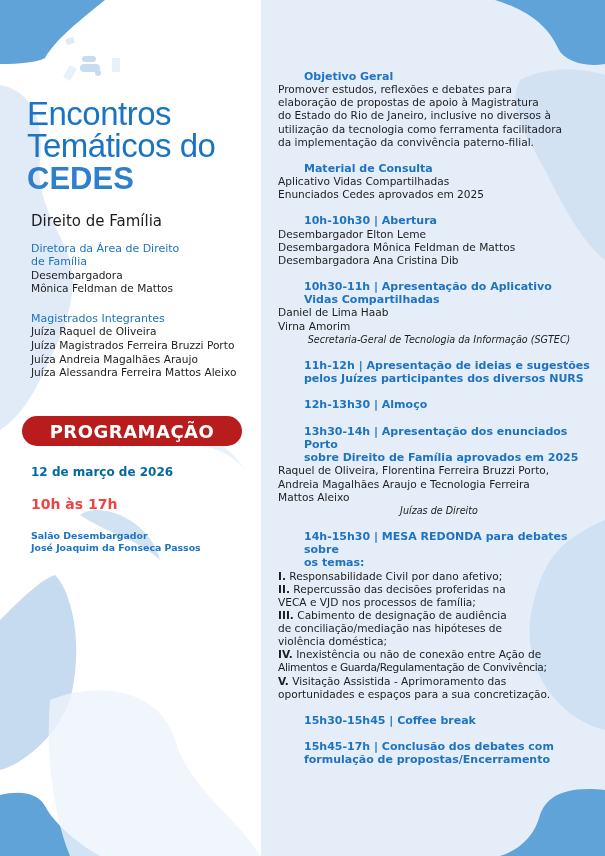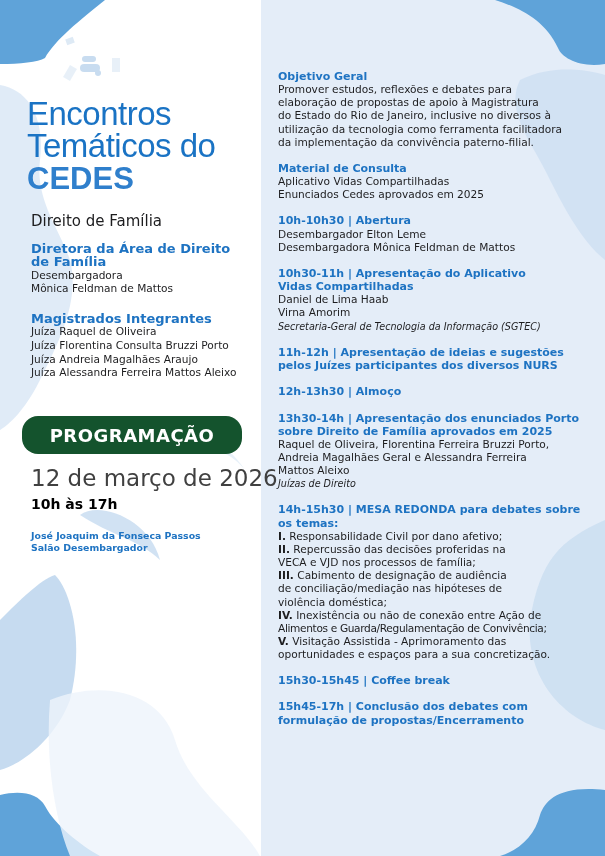--- a/index.html
+++ b/index.html
@@ -26,38 +26,38 @@
   .title .l { display: block; }
   .title .cedes {
     display: block; font-weight: 900; font-size: 31px; color: #2f7fcc;
     letter-spacing: 0px; margin-top: 1px;
   }
   .subtitle {
     left: 31px; top: 212px; font-size: 15px; color: #1d1d1f;
     font-family: "DejaVu Sans", sans-serif;
   }
   .left-block { left: 31px; width: 230px; font-size: 10.6px; line-height: 13.6px; }
-  .h-blue { color: #1e73c2; font-weight: bold; font-size: 13px; line-height: 13.4px; }
+  .h-blue { color: #1e73c2; font-weight: normal; font-size: 11px; line-height: 13.4px; }
   .prog-pill {
-    left: 22px; top: 416px; width: 220px; height: 38px; border-radius: 16px;
-    background: #14532d; color: #fff; font-weight: bold; font-size: 18px;
+    left: 22px; top: 416px; width: 220px; height: 30px; border-radius: 16px;
+    background: #b91c1c; color: #fff; font-weight: bold; font-size: 18px;
     display: flex; align-items: center; justify-content: center; letter-spacing: 0.5px;
   }
-  .date { left: 31px; top: 465px; color: #404040; font-weight: normal; font-size: 23px; }
-  .time { left: 31px; top: 496px; color: #000000; font-weight: bold; font-size: 14px; }
+  .date { left: 31px; top: 465px; color: #0369a1; font-weight: bold; font-size: 12px; }
+  .time { left: 31px; top: 496px; color: #ef4444; font-weight: bold; font-size: 14px; }
   .venue { left: 31px; top: 530px; font-size: 9.4px; line-height: 12.2px; font-weight: bold; }
   .venue .b { color: #1e73c2; }
   .venue .k { color: #1d1d1f; }
 
   
   .right-col { left: 278px; top: 70px; width: 322px; font-size: 10.6px; line-height: 13.1px; }
   .sec { margin-bottom: 13px; }
-  .sec .head { color: #1e73c2; font-weight: bold; font-size: 11px; line-height: 13.3px; }
+  .sec .head { color: #1e73c2; font-weight: bold; font-size: 11px; line-height: 13.3px; margin-left: 26px; }
   .sec .body div { white-space: nowrap; }
-  .sec .it { font-style: italic; font-size: 9.6px; }
+  .sec .it { font-style: italic; font-size: 9.6px; text-align: center; }
   .sec .roman { font-weight: bold; }
 </style>
 </head>
 <body>
 
 <div class="right-panel"></div>
 <svg class="bg" width="605" height="856" viewBox="0 0 605 856">
 
   <path d="M0,0 L105,0 C80,20 55,40 45,58 C38,62 20,64 0,64 Z" fill="#5fa3d9"></path>
 
@@ -99,31 +99,31 @@
 <div class="layer left-block" style="top:242px;">
   <div class="h-blue">Diretora da Área de Direito</div>
   <div class="h-blue">de Família</div>
   <div>Desembargadora</div>
   <div>Mônica Feldman de Mattos</div>
 </div>
 
 <div class="layer left-block" style="top:312px;">
   <div class="h-blue">Magistrados Integrantes</div>
   <div>Juíza Raquel de Oliveira</div>
-  <div>Juíza Florentina Consulta Bruzzi Porto</div>
+  <div>Juíza Magistrados Ferreira Bruzzi Porto</div>
   <div>Juíza Andreia Magalhães Araujo</div>
   <div>Juíza Alessandra Ferreira Mattos Aleixo</div>
 </div>
 
 <div class="layer prog-pill">PROGRAMAÇÃO</div>
 <div class="layer date">12 de março de 2026</div>
 <div class="layer time">10h às 17h</div>
 <div class="layer venue">
+  <div class="b">Salão Desembargador</div>
   <div class="b">José Joaquim da Fonseca Passos</div>
-  <div class="b">Salão Desembargador</div>
 </div>
 
 <div class="layer right-col">
   <div class="sec">
     <div class="head">Objetivo Geral</div>
     <div class="body">
       <div>Promover estudos, reflexões e debates para</div>
       <div>elaboração de propostas de apoio à Magistratura</div>
       <div>do Estado do Rio de Janeiro, inclusive no diversos à</div>
       <div>utilização da tecnologia como ferramenta facilitadora</div>
@@ -137,20 +137,21 @@
       <div>Aplicativo Vidas Compartilhadas</div>
       <div>Enunciados Cedes aprovados em 2025</div>
     </div>
   </div>
 
   <div class="sec">
     <div class="head">10h-10h30 | Abertura</div>
     <div class="body">
       <div>Desembargador Elton Leme</div>
       <div>Desembargadora Mônica Feldman de Mattos</div>
+      <div>Desembargadora Ana Cristina Dib</div>
     </div>
   </div>
 
   <div class="sec">
     <div class="head">10h30-11h | Apresentação do Aplicativo</div>
     <div class="head">Vidas Compartilhadas</div>
     <div class="body">
       <div>Daniel de Lima Haab</div>
       <div>Virna Amorim</div>
       <div class="it">Secretaria-Geral de Tecnologia da Informação (SGTEC)</div>
@@ -164,21 +165,21 @@
 
   <div class="sec">
     <div class="head">12h-13h30 | Almoço</div>
   </div>
 
   <div class="sec">
     <div class="head">13h30-14h | Apresentação dos enunciados Porto</div>
     <div class="head">sobre Direito de Família aprovados em 2025</div>
     <div class="body">
       <div>Raquel de Oliveira, Florentina Ferreira Bruzzi Porto,</div>
-      <div>Andreia Magalhães Geral e Alessandra Ferreira</div>
+      <div>Andreia Magalhães Araujo e Tecnologia Ferreira</div>
       <div>Mattos Aleixo</div>
       <div class="it">Juízas de Direito</div>
     </div>
   </div>
 
   <div class="sec">
     <div class="head">14h-15h30 | MESA REDONDA para debates sobre</div>
     <div class="head">os temas:</div>
     <div class="body">
       <div><span class="roman">I.</span> <span>Responsabilidade Civil por dano afetivo;</span></div>

